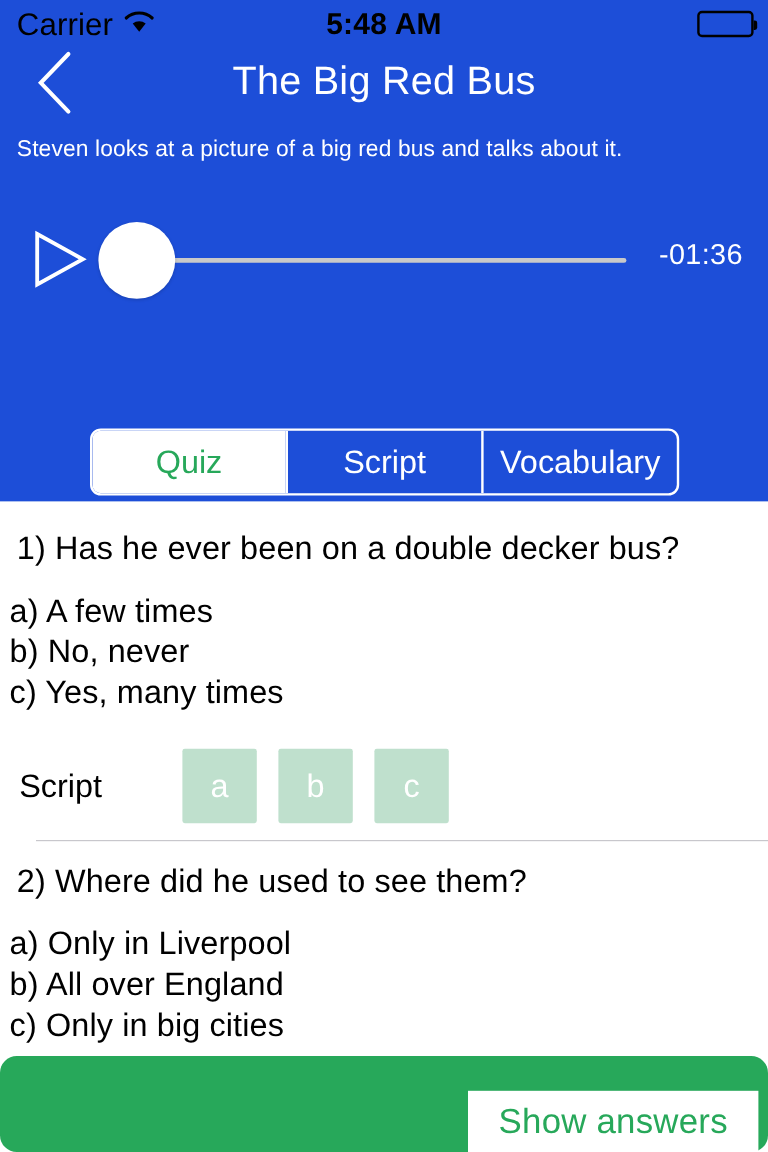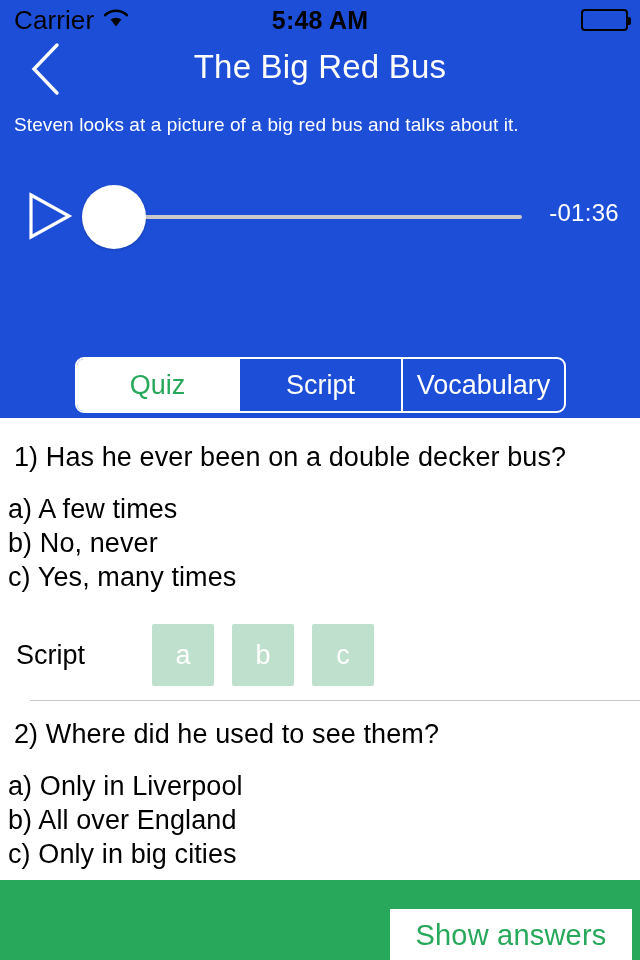--- a/index.html
+++ b/index.html
@@ -272,20 +272,21 @@
   }
 
   
   .toolbar {
     position: absolute;
     left: 0;
     top: 880px;
     width: 640px;
     height: 80px;
     background: #27a85a;
+    border-radius: 14px;
   }
   .show-answers-button {
     position: absolute;
     right: 8px;
     top: 29px;
     width: 242px;
     height: 52px;
     background: #ffffff;
     color: #27a85a;
     font-size: 29px;

